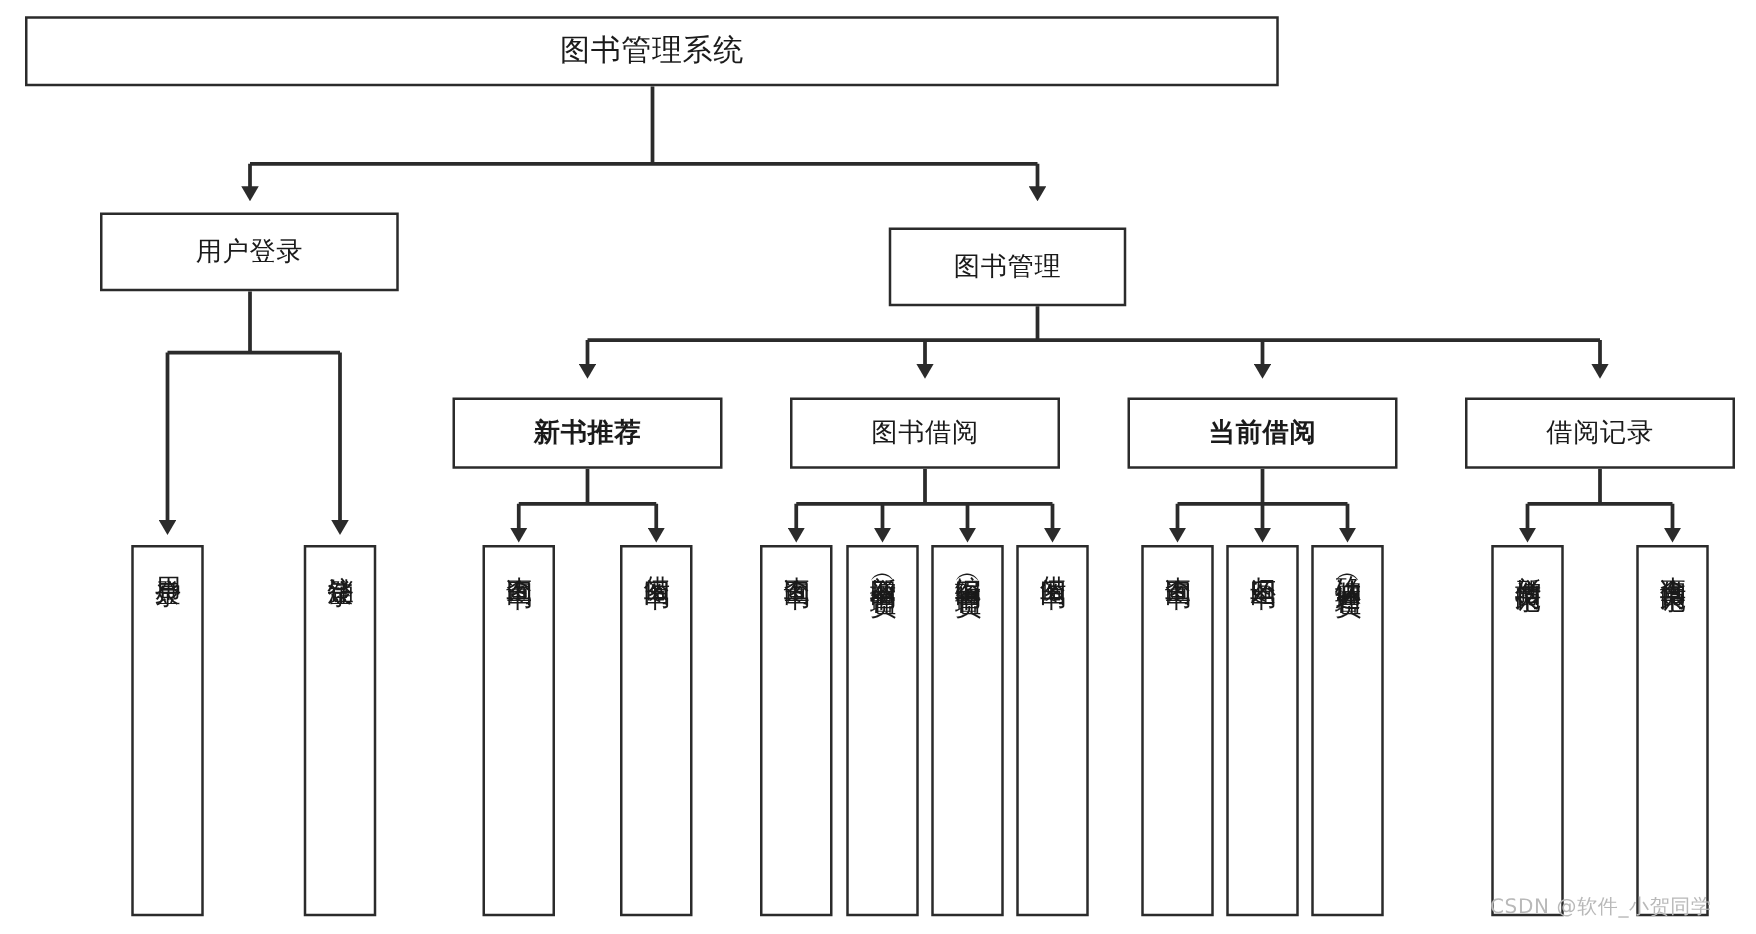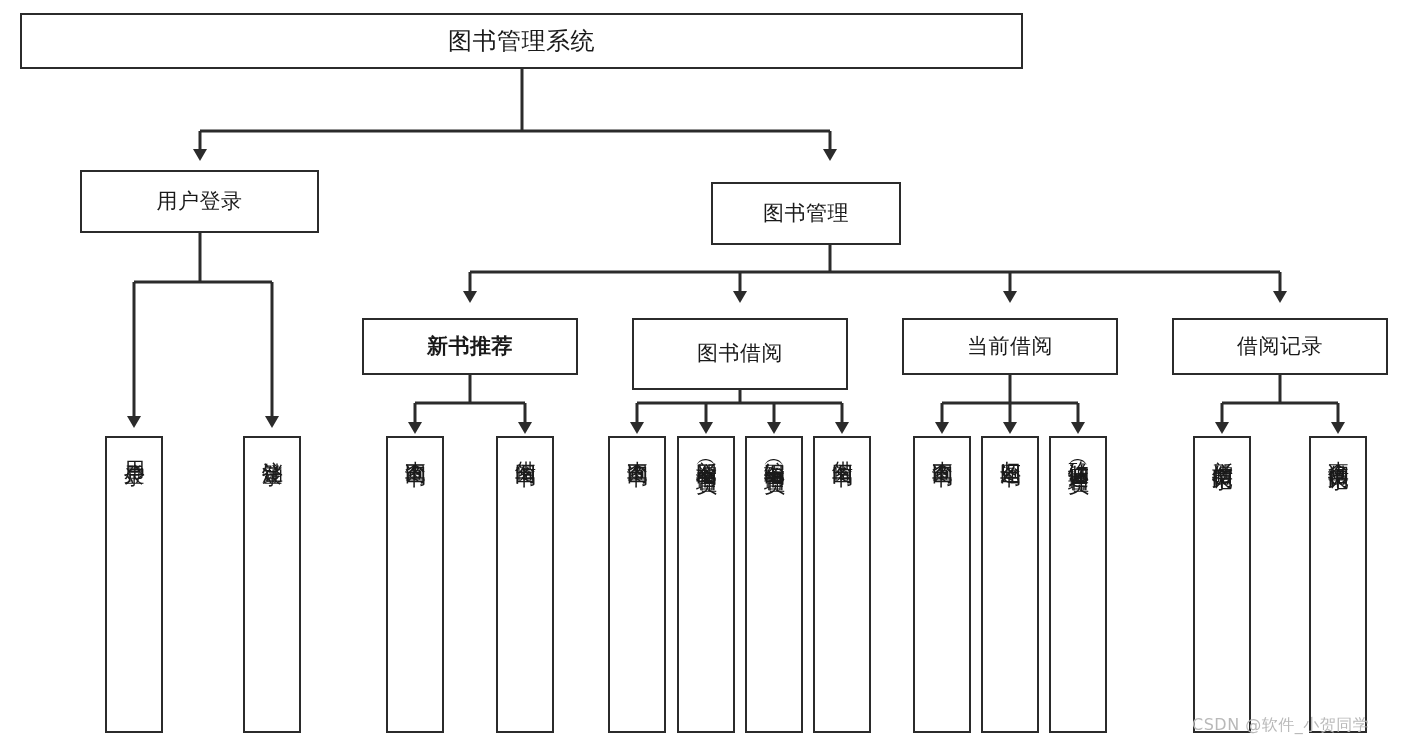--- a/index.html
+++ b/index.html
@@ -132,24 +132,24 @@
   <div class="node horizontal" style="left:80px; top:170px; width:239px; height:63px;">
     <span class="node-label">用户登录</span>
   </div>
   <div class="node horizontal" style="left:711px; top:154px; width:190px; height:63px;margin-top:28px;">
     <span class="node-label">图书管理</span>
   </div>
 
   <div class="node horizontal" style="left:362px; top:318px; width:216px; height:57px;font-weight:bold;">
     <span class="node-label">新书推荐</span>
   </div>
-  <div class="node horizontal" style="left:632px; top:318px; width:216px; height:72px;">
+  <div class="node horizontal" style="left:632px; top:318px; width:216px; height:57px;">
     <span class="node-label">图书借阅</span>
   </div>
-  <div class="node horizontal" style="left:902px; top:318px; width:216px; height:57px;">
+  <div class="node horizontal" style="left:902px; top:318px; width:216px; height:57px;font-weight:bold;">
     <span class="node-label">当前借阅</span>
   </div>
   <div class="node horizontal" style="left:1172px; top:318px; width:216px; height:57px;justify-content:center;">
     <span class="node-label">借阅记录</span>
   </div>
 
   <div class="node vertical" style="left:105px; top:436px; width:58px; height:297px;">
     <span class="node-label">用户登录</span>
   </div>
   <div class="node vertical" style="left:243px; top:436px; width:58px; height:297px;">

